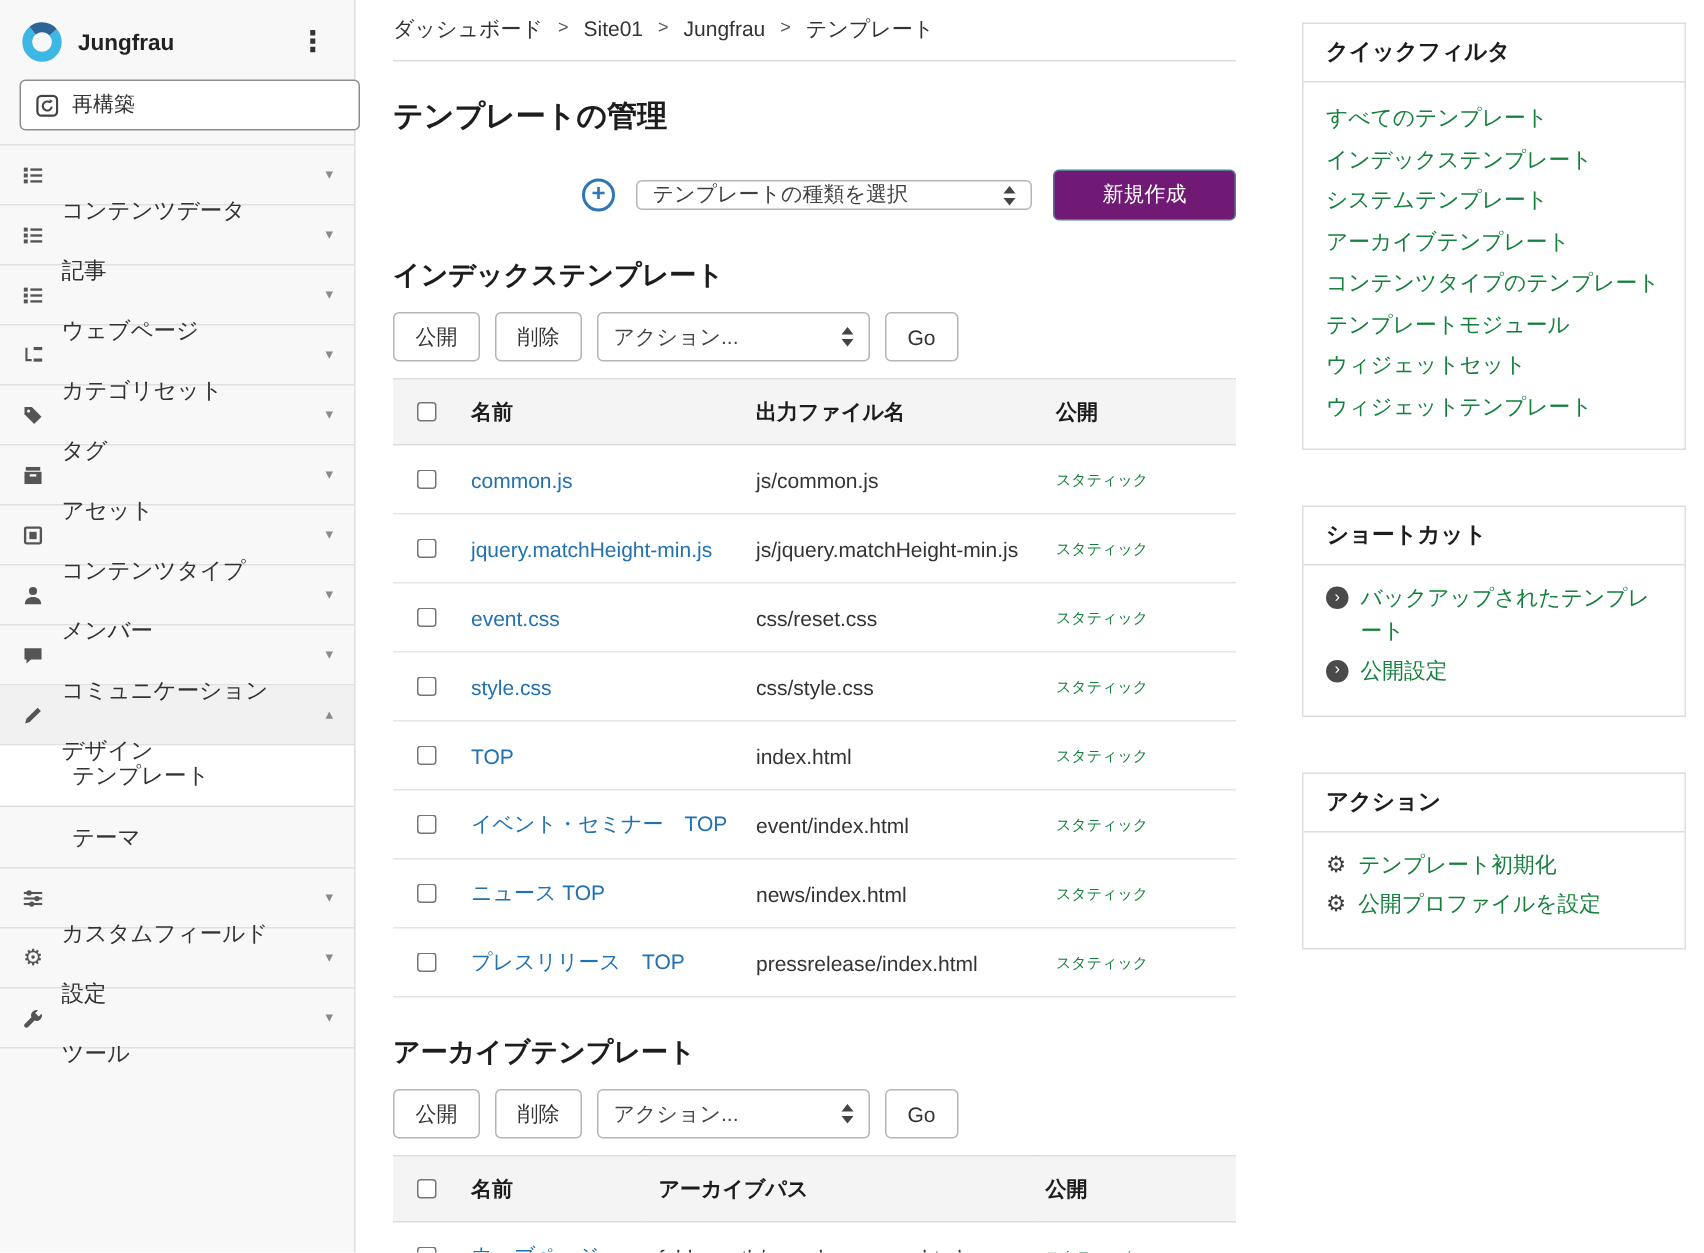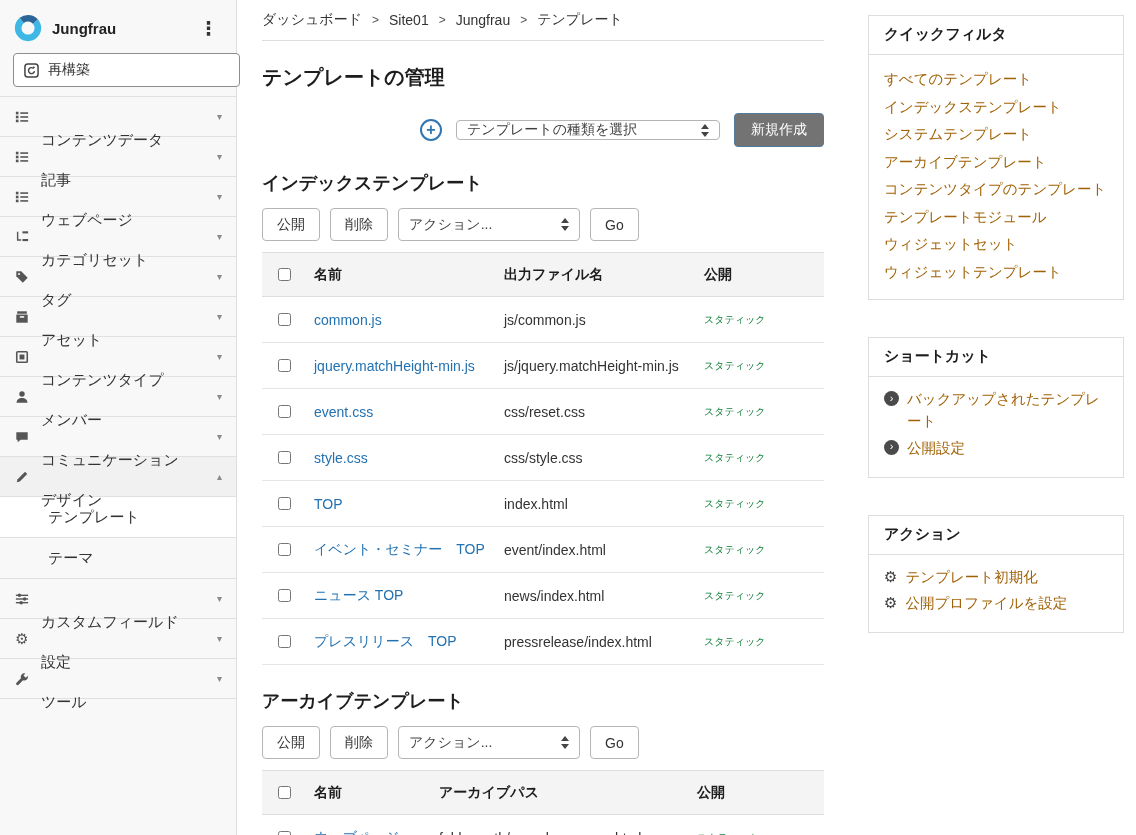--- a/index.html
+++ b/index.html
@@ -28,39 +28,39 @@
   .mi { width:16px; text-align:center; color:#555; font-size:15px; line-height:1; flex-shrink:0; }
   .mi svg { width:14px; height:14px; display:block; margin:0 auto; }
   .nav-label { flex:1; white-space:nowrap;margin-top:48px; }
   .chev { color:#8a8a8a; font-size:10px; }
   .nav-sub { display:flex; align-items:center; padding:0 14px 0 48px; height:41px;
              border-bottom:1px solid #e0e0e0; font-size:15px; cursor:pointer; }
   .nav-sub.active { background:#fff; }
 
   
   .main { width:562px; margin-left:25px; margin-right:44px; padding-top:8px; }
-  .breadcrumb { display:flex; gap:10px; align-items:center; font-size:14px; color:#333;
+  .breadcrumb { display:flex; gap:10px; font-size:14px; color:#333;
                 padding:3px 0 11px; border-bottom:1px solid #ddd; }
   .breadcrumb .sep { color:#555; font-size:12px; }
   .page-title { font-size:20px; font-weight:bold; color:#1d1d1d; margin:23px 0 0; }
   .create-bar { display:flex; justify-content:flex-end; align-items:center; gap:14px; margin:22px 0 16px; }
   .plus-icon { width:22px; height:22px; border:2px solid #2e76b4; border-radius:50%; color:#2e76b4;
                display:flex; align-items:center; justify-content:center; font-size:16px; font-weight:bold;
                cursor:pointer; line-height:1; flex-shrink:0; }
   .select { display:flex; align-items:center; justify-content:space-between; border:1px solid #b5b5b5;
             border-radius:4px; background:#fff; height:20px; padding:0 10px; font-size:14px; color:#404040;
             cursor:pointer; }
   .select-type { width:264px; }
   .select-action { width:182px; height:33px; color:#444; }
   .carets { display:flex; flex-direction:column; gap:3px; margin-left:8px; }
   .caret-up { width:0; height:0; border-left:4px solid transparent; border-right:4px solid transparent;
               border-bottom:5px solid #444; }
   .caret-down { width:0; height:0; border-left:4px solid transparent; border-right:4px solid transparent;
                 border-top:5px solid #444; }
-  .btn-primary { height:34px; padding:0 16px; background:#737373; border:1px solid #53799c; border-radius:4px;
+  .btn-primary { height:34px; padding:0 32px; background:#701a75; border:1px solid #53799c; border-radius:4px;
                  color:#fff; font-size:14px; font-family:inherit; cursor:pointer; }
   .section-heading { font-size:18px; font-weight:bold; color:#1d1d1d; margin:24px 0 13px; }
   .action-bar { display:flex; gap:10px; margin-bottom:11px; }
   .btn { height:33px; padding:0 14px; background:#fff; border:1px solid #b5b5b5; border-radius:4px;
          font-size:14px; color:#333; font-family:inherit; cursor:pointer; }
   table { width:100%; border-collapse:collapse; font-size:14px; }
   thead th { background:#f4f4f4; border-top:1px solid #ddd; border-bottom:1px solid #ddd;
              text-align:left; font-weight:bold; color:#1d1d1d; padding:12px 8px; }
   tbody td { border-bottom:1px solid #e5e5e5; padding:13px 8px; background:#fff; }
   .col-check { width:44px; text-align:center; }
@@ -68,21 +68,21 @@
   th.col-name2 { width:125px; } th.col-path { width:258px; }
   a.cell-link { color:#2271b1; text-decoration:none; cursor:pointer; }
   .publish-val { font-size:10px; color:#15803d;margin-left:43px; }
   input[type="checkbox"] { width:13px; height:13px; cursor:pointer; }
 
   
   .rightcol { width:256px; padding-top:15px; flex-shrink:0; }
   .panel { border:1px solid #ddd; background:#fff; margin-bottom:37px; }
   .panel-title { padding:9px 15px 10px; border-bottom:1px solid #ddd; font-weight:bold; font-size:15px; color:#1d1d1d; }
   .panel-body { padding:11px 15px 13px; }
-  .panel-link { display:block; color:#a16207; font-size:14.5px; line-height:1.9; text-decoration:none; cursor:pointer; }
+  .panel-link { display:block; color:#15803d; font-size:14.5px; line-height:1.9; text-decoration:none; cursor:pointer; }
   .icon-link { display:flex; align-items:flex-start; gap:8px; margin-bottom:4px; cursor:pointer; }
   .icon-link .panel-link { line-height:1.5; padding-top:1px; }
   .circ { width:15px; height:15px; border-radius:50%; background:#4a4a4a; color:#fff; font-size:11px;
           display:inline-flex; align-items:center; justify-content:center; flex-shrink:0; margin-top:3px;
           line-height:1; padding-bottom:1px; }
   .gear { color:#3c3c3c; font-size:15px; line-height:1.4; flex-shrink:0; }
 </style>
 </head>
 <body>
 

